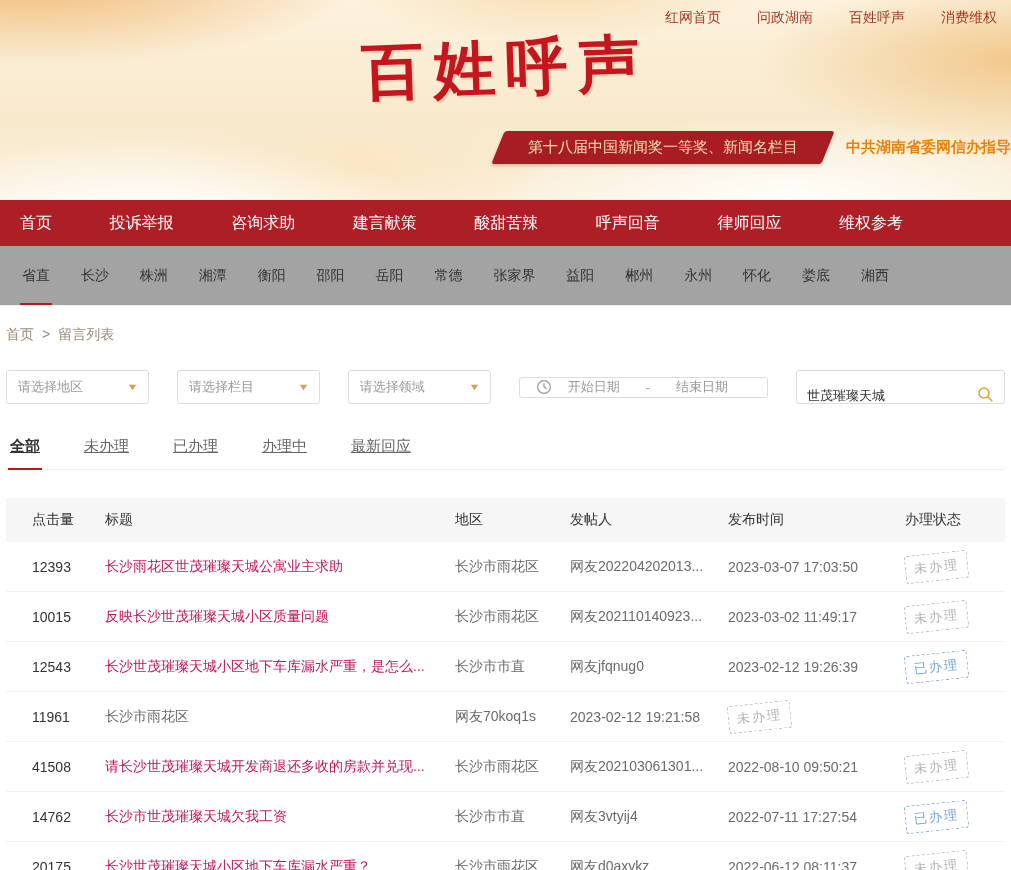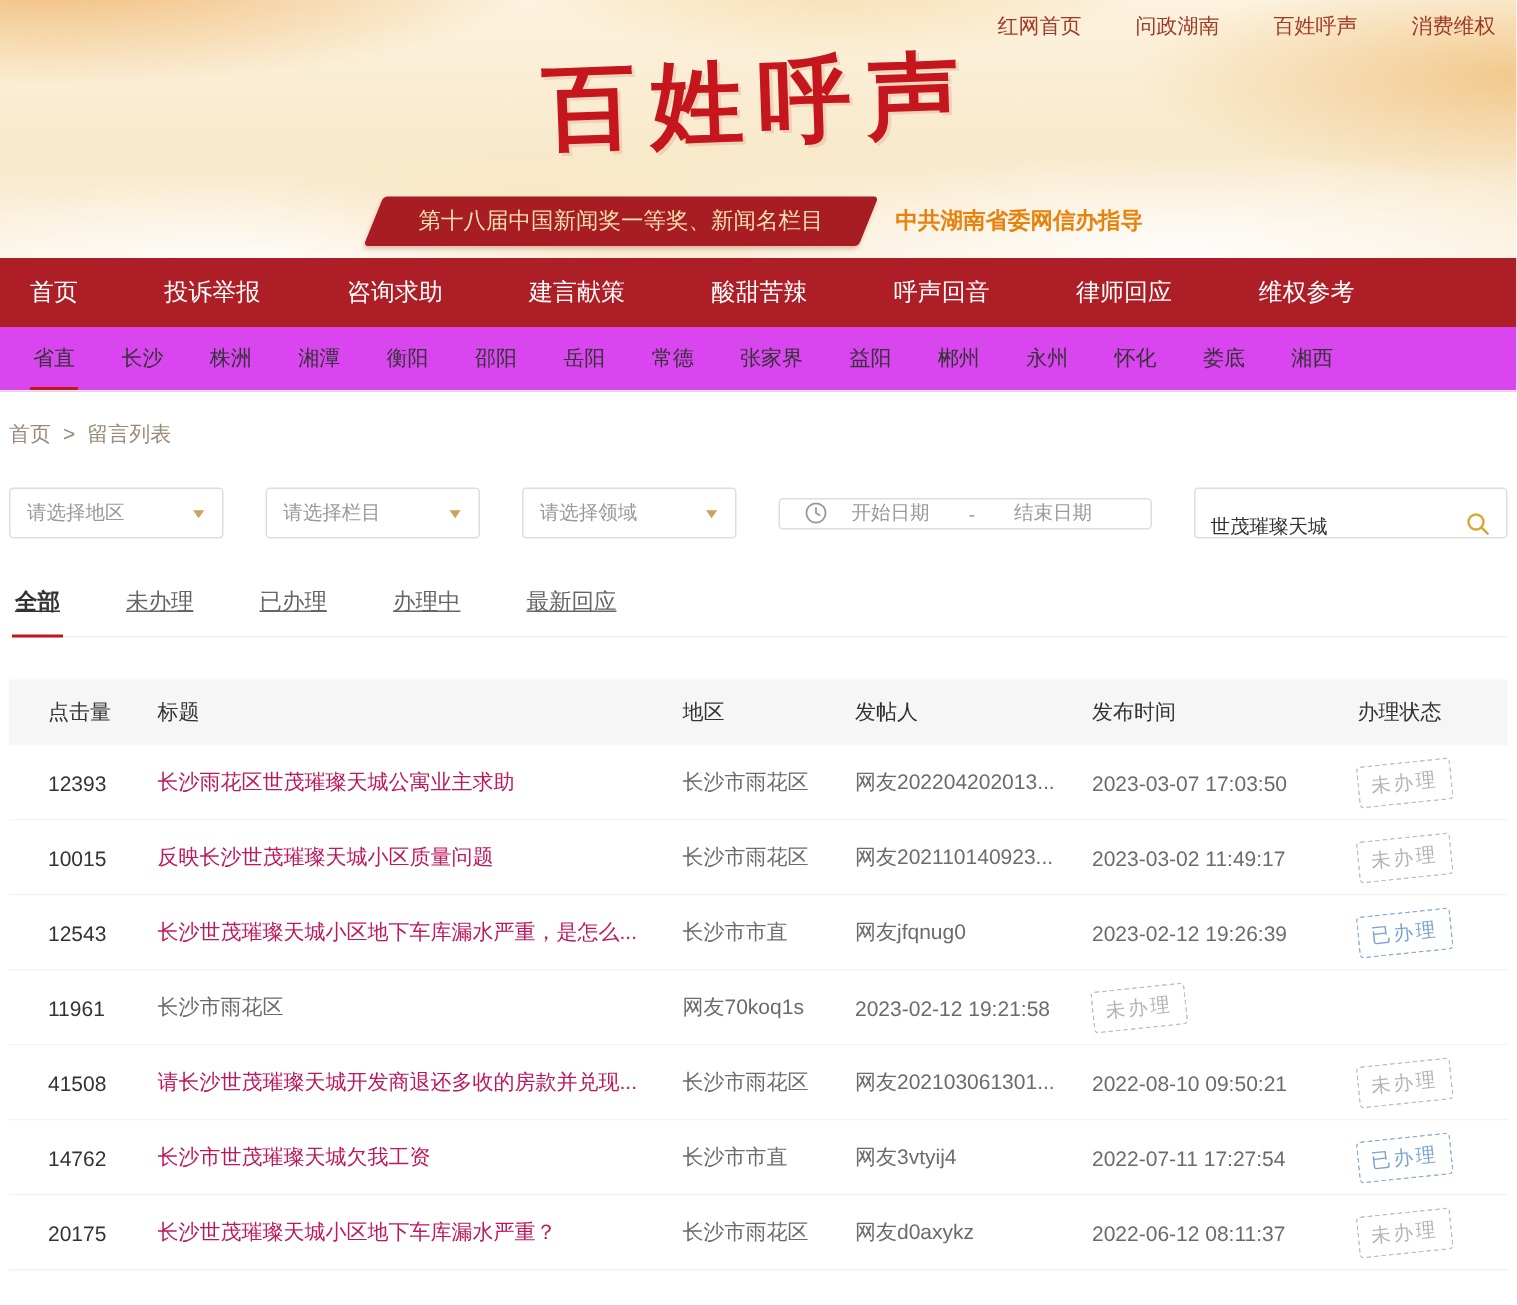--- a/index.html
+++ b/index.html
@@ -6,50 +6,50 @@
   html,body { background:#fff; }
   body {
     width:1011px; height:870px; overflow:hidden;
     font-family:"Liberation Sans","DejaVu Sans",sans-serif;
     color:#333;
   }
   a { text-decoration:none; cursor:pointer; }
 
   
   .banner {
-    position:relative; height:172px; overflow:hidden;
+    position:relative; height:200px; overflow:hidden;
     background:
       radial-gradient(40% 55% at 15% 108%, rgba(255,255,255,.95), rgba(255,255,255,0) 70%),
       radial-gradient(45% 60% at 78% 98%, rgba(255,255,255,.85), rgba(255,255,255,0) 65%),
       radial-gradient(55% 75% at 3% -12%, rgba(238,172,92,.85), rgba(238,172,92,0) 60%),
       radial-gradient(45% 70% at 101% 30%, rgba(240,193,126,.85), rgba(240,193,126,0) 58%),
       radial-gradient(35% 50% at 55% -8%, rgba(247,219,170,.9), rgba(247,219,170,0) 60%),
       radial-gradient(30% 40% at 35% 85%, rgba(250,228,190,.8), rgba(250,228,190,0) 70%),
       linear-gradient(180deg,#fcf2de 0%,#f8e9cb 60%,#fbf1de 100%);
   }
   .topbar { position:absolute; top:9px; right:14px; display:flex; gap:36px; }
   .toplink { color:#9e3a26; font-size:14px; }
   .logo {
     position:absolute; top:26px; left:0; right:0; text-align:center;
     font-family:"DejaVu Serif","Liberation Serif",serif;
     font-size:62px; font-weight:bold; color:#c4161c; letter-spacing:10px;
     transform:rotate(-2deg);
     text-shadow:2px 2px 0 rgba(170,30,20,.12);
   }
-  .ribbon-row { position:absolute; top:131px; left:0; right:0; display:flex; justify-content:center; align-items:center; gap:18px; }
+  .ribbon-row { position:absolute; top:131px; left:0; right:0; display:flex; justify-content:flex-end; align-items:center; gap:18px; }
   .ribbon { position:relative; z-index:0; padding:7px 30px; color:#f7dfae; font-size:15px; white-space:nowrap; }
   .ribbon::before { content:""; position:absolute; inset:0; z-index:-1; background:#a71d23; transform:skewX(-22deg); border-radius:3px; box-shadow:0 2px 3px rgba(140,30,20,.25); }
   .ribbon-right { color:#e8820e; font-size:15px; font-weight:bold; white-space:nowrap; }
 
   
   .mainnav { display:flex; align-items:center; justify-content:space-between; height:46px; background:#ad1e26; padding:0 108px 0 20px; }
   .mainnav-item { color:#fff; font-size:16px; }
 
   
-  .regions { display:flex; align-items:stretch; justify-content:space-between; height:43px; padding:0 120px 0 20px; border-bottom:1px solid #f0f0f0; background:#d946ef; }
+  .regions { display:flex; align-items:stretch; justify-content:space-between; height:60px; padding:0 120px 0 20px; border-bottom:1px solid #f0f0f0; background:#a3a3a3; }
   .region-item { position:relative; display:flex; align-items:center; color:#333; font-size:14px; padding:0 2px; }
   .regions .active::after { content:""; position:absolute; left:0; right:0; bottom:0; height:2px; background:#c3161c; }
 
   
   .content { padding:0 6px; }
   .breadcrumb { margin:20px 0 26px; display:flex; gap:8px; color:#9b8a7a; font-size:14px; }
   .breadcrumb a { color:#9b8a7a; }
 
   .filters { display:flex; align-items:center; gap:28px; }
   .select { width:156px; height:34px; border:1px solid #ddd; border-radius:3px; background:#fff; display:flex; align-items:center; justify-content:space-between; padding:0 11px; color:#999; font-size:13px; cursor:pointer; }

